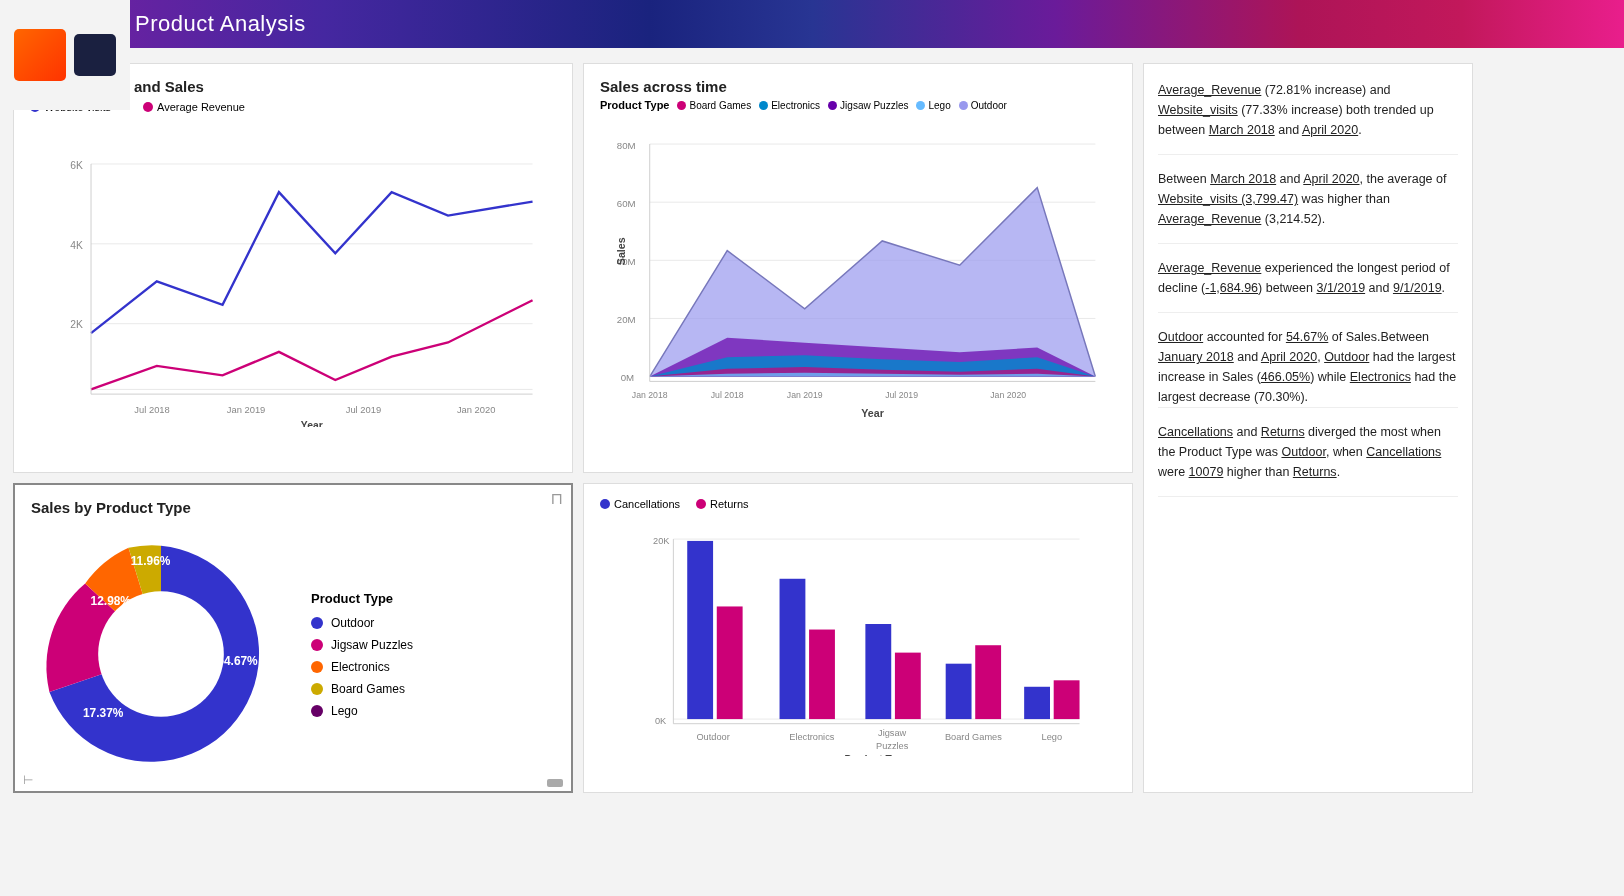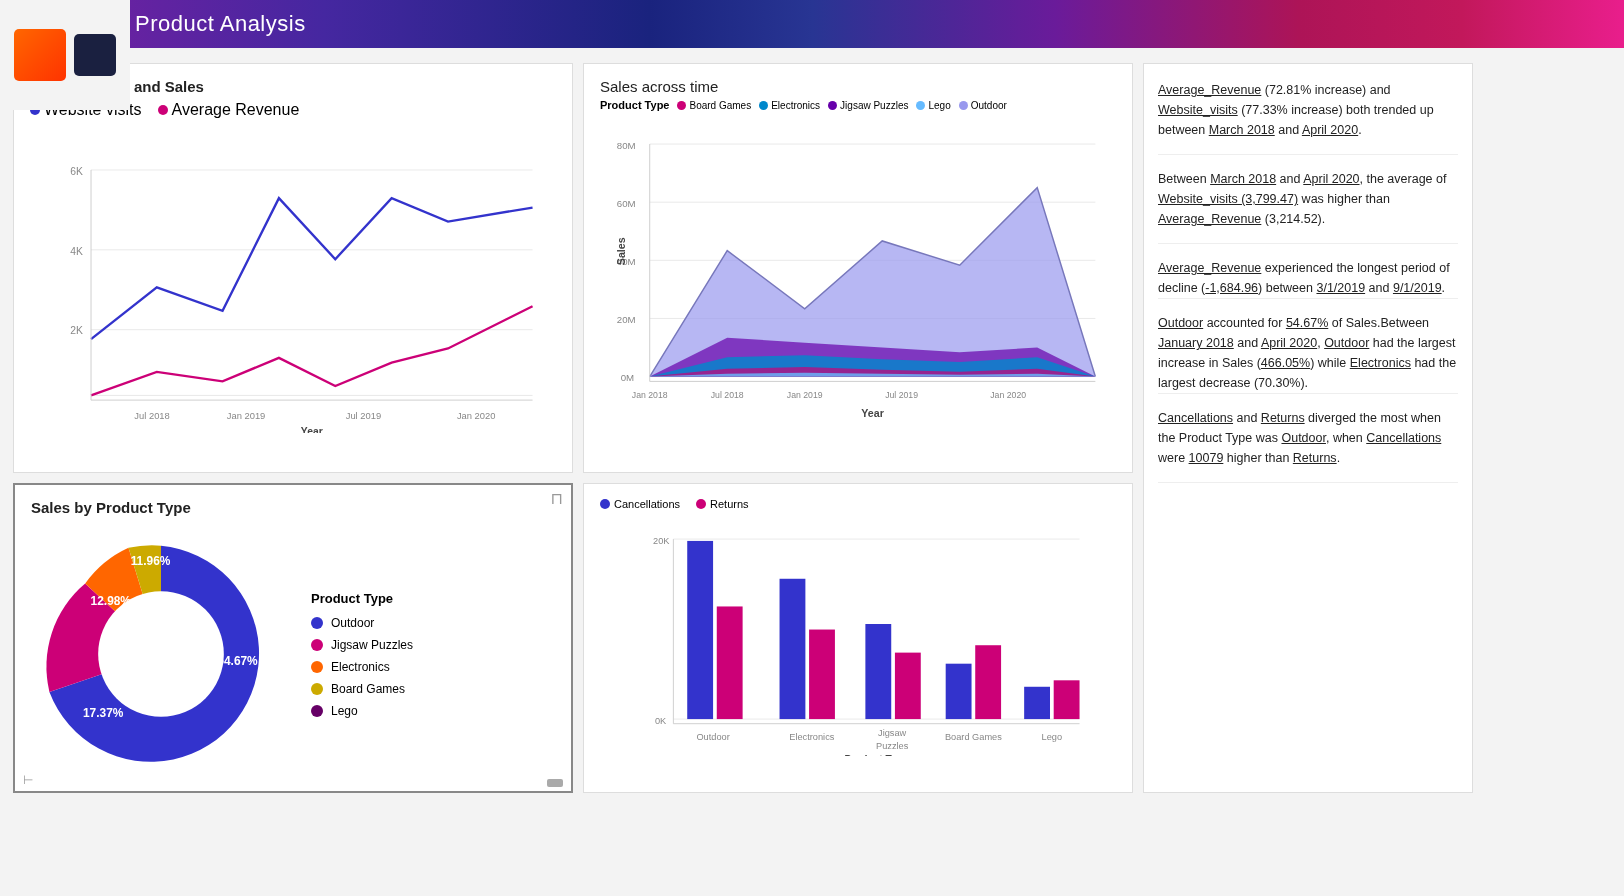--- a/index.html
+++ b/index.html
@@ -24,21 +24,21 @@
 
 <div style="position:absolute; top:0; left:0; width:130px; height:110px; background:#f3f3f3; display:flex; align-items:center; justify-content:center; gap:8px; z-index:10;">
   <div style="width:52px; height:52px; background:linear-gradient(135deg,#ff6600,#ff3300); border-radius:5px;"></div>
   <div style="width:42px; height:42px; background:#1a2040; border-radius:5px;"></div>
 </div>
 
 <div style="display:grid; grid-template-columns: 570px 560px 340px; grid-template-rows: 420px 320px; gap:0; margin-top:10px; padding-left:8px;">
 
   <div style="background:white; margin:5px; padding:14px 16px; border:1px solid #ddd;">
     <div style="font-size:15px; font-weight:700; color:#222; margin-bottom:6px;">Website visits and Sales</div>
-    <div style="display:flex; gap:16px; margin-bottom:4px; font-size:16px;text-align:right;">
+    <div style="display:flex; gap:32px; margin-bottom:4px; font-size:11px;text-align:right;">
       <div style="display:flex;align-items:center;gap:4px;">
         <div style="width:10px;height:10px;border-radius:50%;background:#3333cc;"></div>
         <span>Website visits</span>
       </div>
       <div style="display:flex;align-items:center;gap:4px;">
         <div style="width:10px;height:10px;border-radius:50%;background:#cc0077;"></div>
         <span>Average Revenue</span>
       </div>
     </div>
     <svg viewBox="0 0 530 330" style="width:100%;height:310px;">
@@ -62,21 +62,21 @@
       <text x="460" y="315" style="font-size:10px;fill:#888;text-anchor:middle;">Jan 2020</text>
 
       <text x="285" y="332" style="font-size:11px;fill:#444;font-weight:600;text-anchor:middle;">Year</text>
 
       <line x1="50" y1="50" x2="50" y2="295" stroke="#ccc" stroke-width="1"></line>
       <line x1="50" y1="295" x2="520" y2="295" stroke="#ccc" stroke-width="1"></line>
     </svg>
   </div>
 
   <div style="background:white; margin:5px; padding:14px 16px; border:1px solid #ddd;">
-    <div style="font-size:15px; font-weight:400; color:#222; margin-bottom:4px;">Sales across time</div>
+    <div style="font-size:15px; font-weight:700; color:#222; margin-bottom:4px;">Sales across time</div>
     <div style="display:flex;align-items:center;gap:8px;margin-bottom:4px;flex-wrap:wrap;">
       <span style="font-size:11px;font-weight:700;">Product Type</span>
       <div style="display:flex;gap:8px;flex-wrap:wrap;font-size:10px;">
         <div style="display:flex;align-items:center;gap:3px;">
             <div style="width:9px;height:9px;border-radius:50%;background:#cc0077;"></div>
             <span>Board Games</span>
           </div>
         <div style="display:flex;align-items:center;gap:3px;">
             <div style="width:9px;height:9px;border-radius:50%;background:#0088cc;"></div>
             <span>Electronics</span>
@@ -135,21 +135,21 @@
     </svg>
   </div>
 
   <div style="background:white; margin:5px; padding:16px 14px; border:1px solid #ddd; font-size:12.5px; line-height:1.6; color:#222; grid-row: 1 / 3; grid-column: 3; overflow-y:auto;">
     <p style="margin-bottom:14px;padding-bottom:14px;border-bottom:1px solid #eee;">
       <span class="underline-link" style="text-decoration:underline;">Average_Revenue</span> (72.81% increase) and <span style="text-decoration:underline;">Website_visits</span> (77.33% increase) both trended up between <span style="text-decoration:underline;">March 2018</span> and <span style="text-decoration:underline;">April 2020</span>.
     </p>
     <p style="margin-bottom:14px;padding-bottom:14px;border-bottom:1px solid #eee;">
       Between <span style="text-decoration:underline;">March 2018</span> and <span style="text-decoration:underline;">April 2020</span>, the average of <span style="text-decoration:underline;">Website_visits (3,799.47)</span> was higher than <span style="text-decoration:underline;">Average_Revenue</span> (3,214.52).
     </p>
-    <p style="margin-bottom:14px;border-bottom:1px solid #eee;">
+    <p style="margin-bottom:14px;padding-bottom:14px;border-bottom:1px solid #eee;">
       <span style="text-decoration:underline;">Average_Revenue</span> experienced the longest period of decline (<span style="text-decoration:underline;">-1,684.96</span>) between <span style="text-decoration:underline;">3/1/2019</span> and <span style="text-decoration:underline;">9/1/2019</span>.
     </p>
     <p style="margin-bottom:14px;border-bottom:1px solid #eee;">
       <span style="text-decoration:underline;">Outdoor</span> accounted for <span style="text-decoration:underline;">54.67%</span> of Sales.Between <span style="text-decoration:underline;">January 2018</span> and <span style="text-decoration:underline;">April 2020</span>, <span style="text-decoration:underline;">Outdoor</span> had the largest increase in Sales (<span style="text-decoration:underline;">466.05%</span>) while <span style="text-decoration:underline;">Electronics</span> had the largest decrease (70.30%).
     </p>
     <p style="margin-bottom:14px;padding-bottom:14px;border-bottom:1px solid #eee;">
       <span style="text-decoration:underline;">Cancellations</span> and <span style="text-decoration:underline;">Returns</span> diverged the most when the Product Type was <span style="text-decoration:underline;">Outdoor</span>, when <span style="text-decoration:underline;">Cancellations</span> were <span style="text-decoration:underline;">10079</span> higher than <span style="text-decoration:underline;">Returns</span>.
     </p>
   </div>
 

